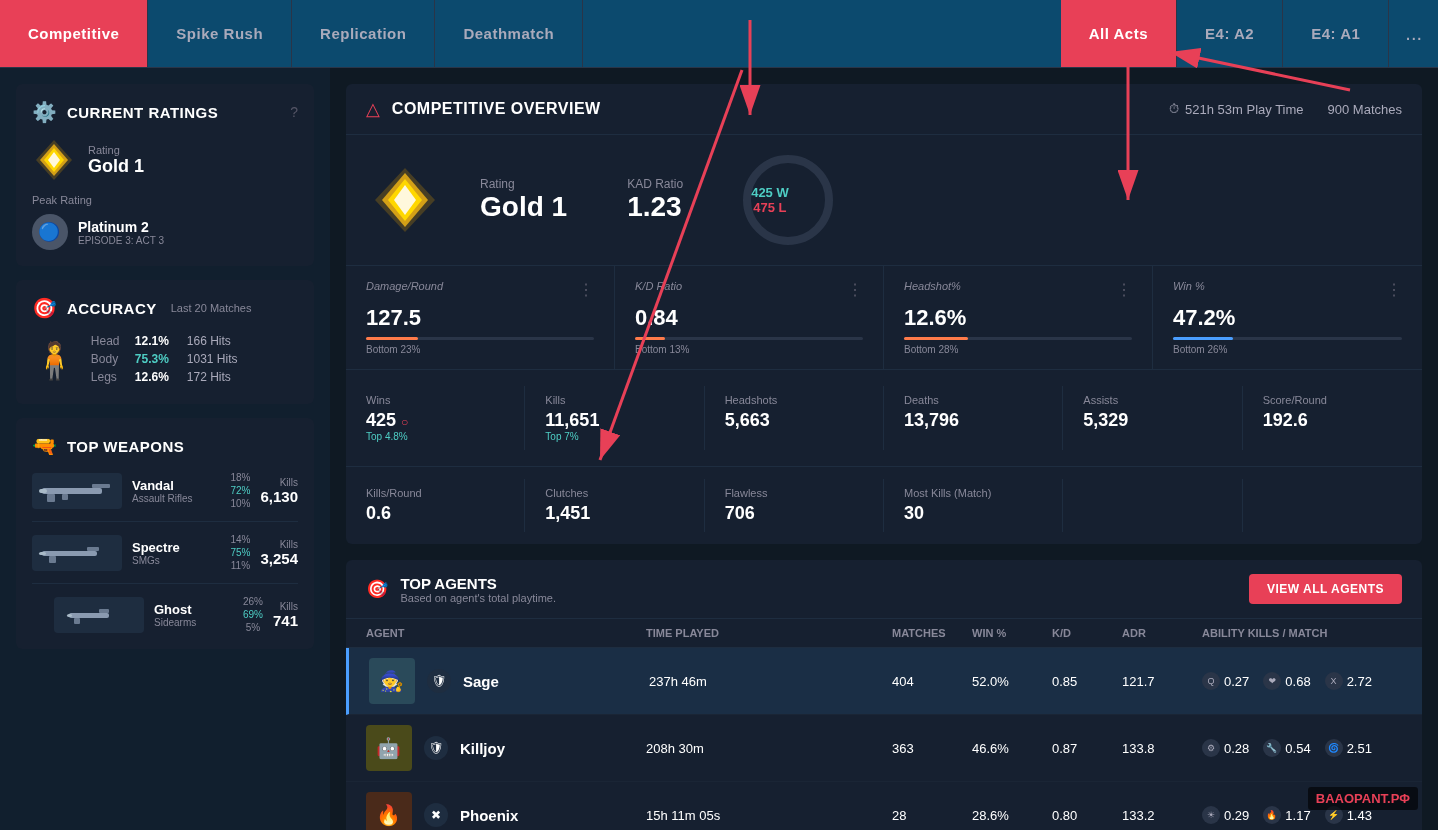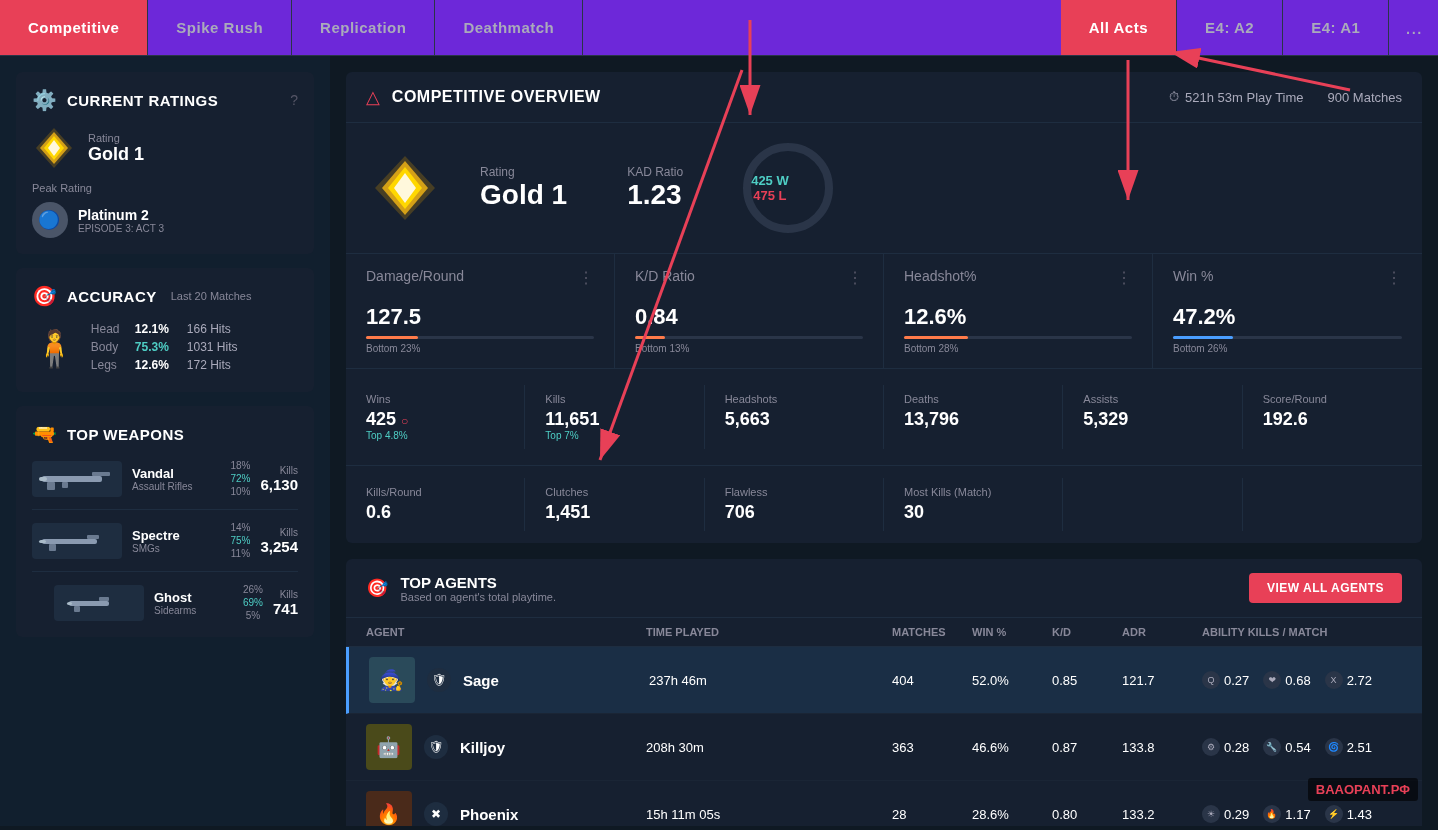--- a/index.html
+++ b/index.html
@@ -10,22 +10,22 @@
       font-size: 13px;
       width: 1438px;
       min-height: 830px;
       overflow-x: hidden;
     }
 
     
     .nav-tabs {
       display: flex;
       align-items: center;
-      background: #6d28d9;
-      height: 56px;
+      background: #0c4a6e;
+      height: 68px;
       border-bottom: 1px solid #2a3548;
     }
     .nav-tab {
       height: 100%;
       padding: 0 28px;
       display: flex;
       align-items: center;
       color: #aab;
       font-size: 15px;
       font-weight: 600;
@@ -266,21 +266,21 @@
     .stats-grid {
       display: grid;
       grid-template-columns: repeat(4, 1fr);
       border-bottom: 1px solid #1e2d40;
     }
     .stat-card {
       padding: 14px 20px;
       border-right: 1px solid #1e2d40;
     }
     .stat-card:last-child { border-right: none; }
-    .stat-card .label { color: #889; font-size: 14px; margin-bottom: 20px; }
+    .stat-card .label { color: #889; font-size: 11px; margin-bottom: 13px; font-style: italic; }
     .stat-card .value { font-size: 22px; font-weight: 800; }
     .stat-card .sub {
       font-size: 10px;
       color: #889;
       margin-top: 4px;
     }
     .stat-card-header { display: flex; justify-content: space-between; align-items: flex-start; }
     .stat-more { color: #556; cursor: pointer; font-size: 16px; }
     .progress-bar {
       height: 3px;
@@ -426,21 +426,21 @@
       position: fixed;
       top: 0; left: 0;
       width: 1438px; height: 830px;
       pointer-events: none;
       z-index: 100;
     }
 
     
     .watermark {
       position: fixed;
-      bottom: 29px;
+      bottom: 20px;
       right: 20px;
       color: #e84057;
       font-size: 13px;
       font-weight: 700;
       z-index: 200;
       background: rgba(0,0,0,0.6);
       padding: 4px 8px;
       border-radius: 3px;
     }
   </style>

